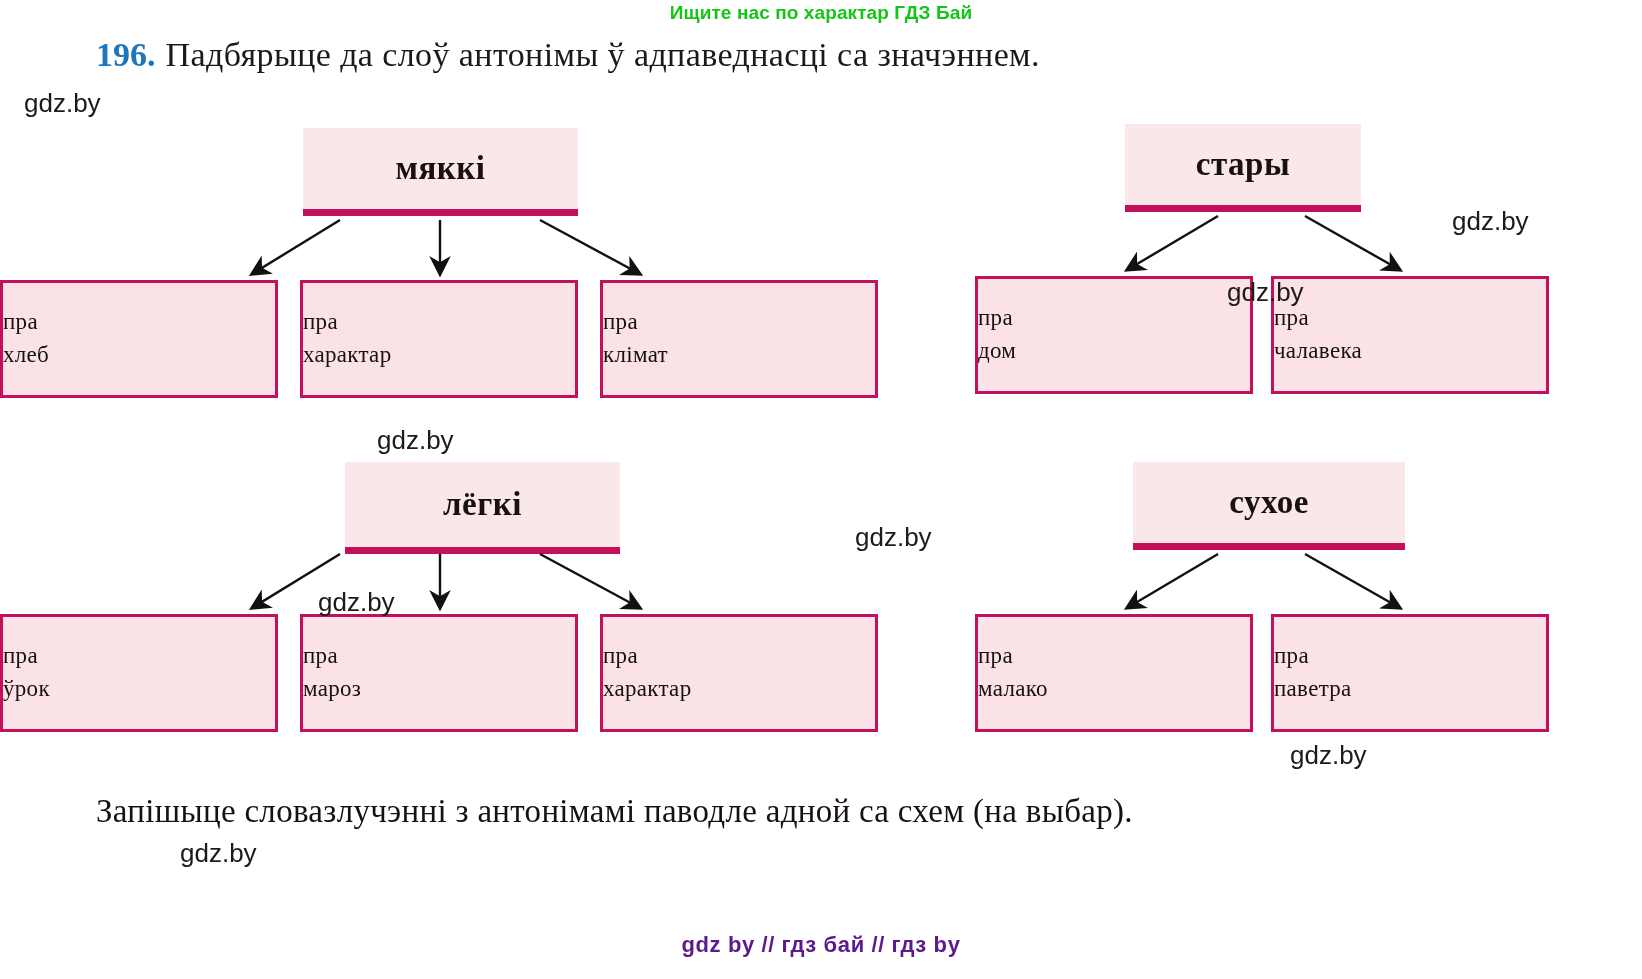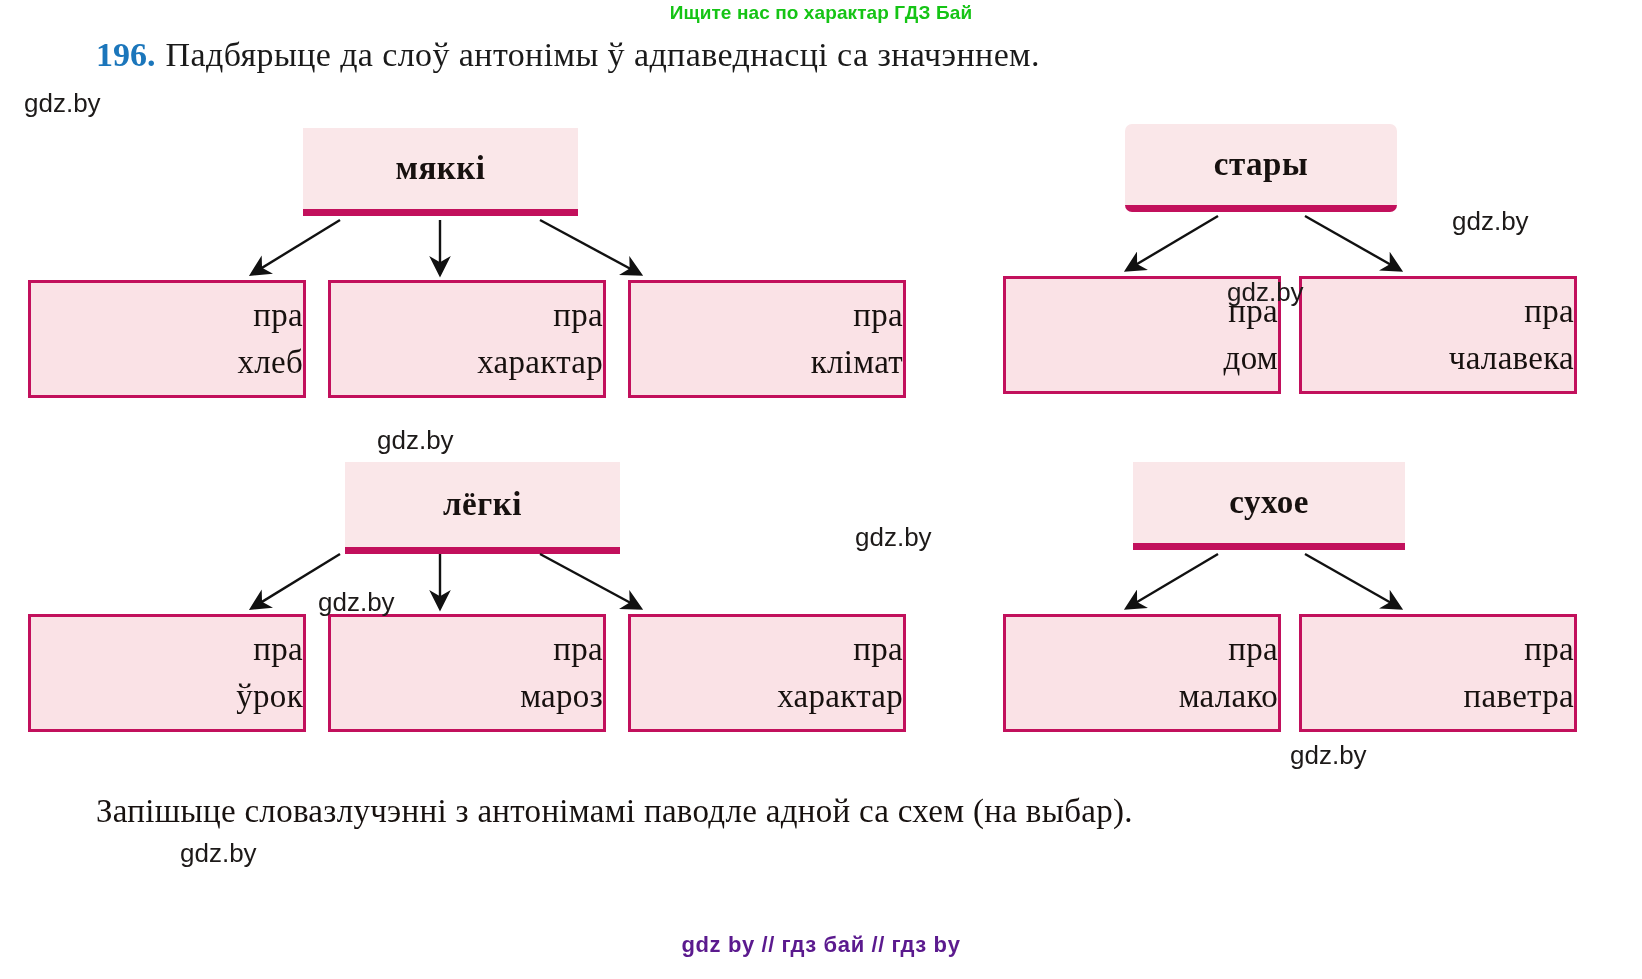--- a/index.html
+++ b/index.html
@@ -69,28 +69,27 @@
     letter-spacing: .5px;
   }
 
   .child-box {
     position: absolute;
     background: #fae2e6;
     border: 3px solid #c2105c;
     box-sizing: border-box;
     display: flex;
     flex-direction: column;
-    align-items: flex-end;
+    align-items: flex-start;
     justify-content: center;
-    font-size: 33px;
+    font-size: 23px;
     line-height: 1.42;
     color: #17110f;
     letter-spacing: .3px;
     text-align: center;
-    margin-left: 28px;
   }
 
   .connectors {
     position: absolute;
     left: 0;
     top: 0;
     overflow: visible;
     pointer-events: none;
   }
 
@@ -164,21 +163,21 @@
       <span>характар</span>
     </div>
     <div class="child-box" style="left:600px; top:152px; width:278px; height:118px;">
       <span>пра</span>
       <span>клімат</span>
     </div>
   </div>
 
   <div class="scheme" style="left:975px; top:124px; width:560px; height:270px;">
 
-    <div class="parent-box" style="left:150px; top:0px; width:272px; height:88px;border-radius:7px;">стары</div>
+    <div class="parent-box" style="left:150px; top:0px; width:236px; height:88px;">стары</div>
 
     <svg class="connectors" width="560" height="270" viewBox="0 0 560 270">
       <defs>
         <marker id="ah2" markerWidth="9" markerHeight="9" refX="7.5" refY="4.5" orient="auto">
           <path d="M0,0 L9,4.5 L0,9 L2.6,4.5 z" fill="#111111"></path>
         </marker>
       </defs>
       <line x1="243" y1="92" x2="152" y2="146" stroke="#111111" stroke-width="2.4" marker-end="url(#ah2)"></line>
       <line x1="330" y1="92" x2="425" y2="146" stroke="#111111" stroke-width="2.4" marker-end="url(#ah2)"></line>
     </svg>

